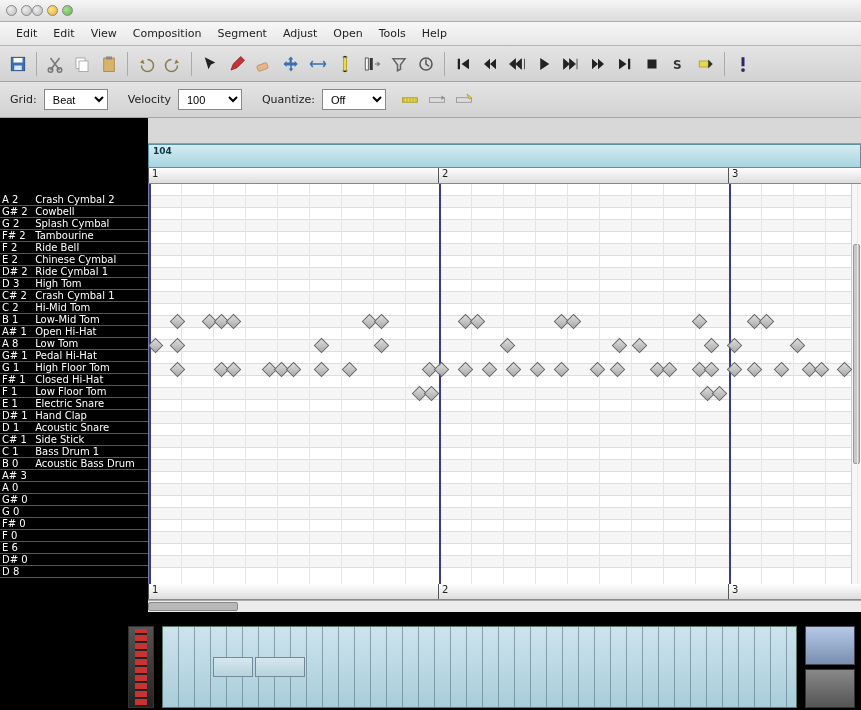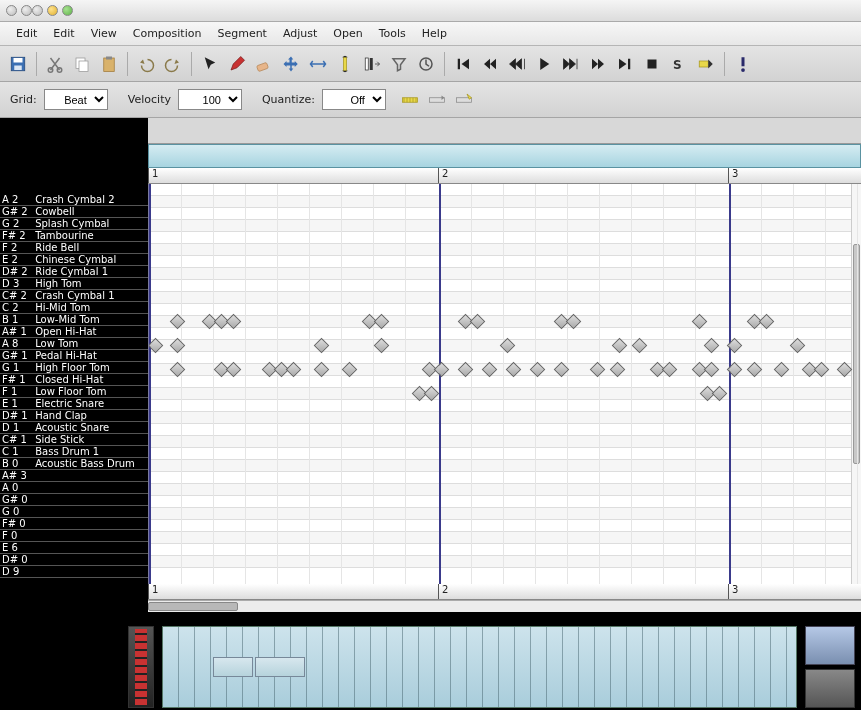--- a/index.html
+++ b/index.html
@@ -13,21 +13,21 @@
 .titlebar .title { flex: 1; text-align: center; font-size: 12px; color: #222; }
 .titlebar .dots.right { }
 .menubar { height: 24px; background: linear-gradient(#f7f7f7, #e7e7e7); border-bottom: 1px solid #b5b5b5; display: flex; align-items: center; padding: 0 8px; color: #222; }
 .menubar .item { padding: 3px 8px; cursor: default; }
 .toolbar, .toolbar2 { background: linear-gradient(#e4e4e4, #d2d2d2); border-bottom: 1px solid #a5a5a5; display: flex; align-items: center; padding: 3px 6px; gap: 3px; height: 36px; }
 .tbtn { width: 24px; height: 24px; border: 1px solid transparent; border-radius: 3px; display: flex; align-items: center; justify-content: center; cursor: default; }
 .tbtn svg { width: 18px; height: 18px; }
 .sep { width: 1px; height: 24px; background: #aaa; margin: 0 3px; }
 .label { font-size: 11px; color: #222; padding: 0 4px; }
 select, input.val { height: 21px; border: 1px solid #888; background: #fff; font-size: 11px; padding: 1px 4px; }
-select { min-width: 64px; text-align: right; }
+select { min-width: 64px; }
 .main { display: flex; height: 494px; background: #000; }
 .leftpanel { width: 148px; background: #000; color: #fff; display: flex; flex-direction: column; }
 .leftpanel .spacer { height: 76px; }
 .leftpanel .row { height: 12px; line-height: 12px; font-size: 10px; border-bottom: 1px solid #555; white-space: nowrap; overflow: hidden; padding-left: 2px; }
 .leftpanel .row .note { display: inline-block; width: 30px; }
 .rightpanel { flex: 1; display: flex; flex-direction: column; position: relative; }
 .rulerpad { height: 26px; background: #d8d8d8; border-bottom: 1px solid #999; }
 .tempostrip { height: 24px; background: linear-gradient(#d5ecf2, #a7d4e0); border: 1px solid #5a92a1; font-size: 9px; color: #0a3a4a; font-weight: bold; padding: 1px 4px; line-height: 11px; }
 .timeruler { height: 16px; background: linear-gradient(#fff,#ddd); border-bottom: 1px solid #888; position: relative; font-size: 10px; }
 .timeruler .tick { position: absolute; top: 0; bottom: 0; border-left: 1px solid #555; padding-left: 3px; color: #222; }
@@ -291,26 +291,27 @@
         <div class="row"><span class="note">C 1</span> Bass Drum 1</div>
         <div class="row"><span class="note">B 0</span> Acoustic Bass Drum</div>
         <div class="row"><span class="note">A# 3</span> </div>
         <div class="row"><span class="note">A 0</span> </div>
         <div class="row"><span class="note">G# 0</span> </div>
         <div class="row"><span class="note">G 0</span> </div>
         <div class="row"><span class="note">F# 0</span> </div>
         <div class="row"><span class="note">F 0</span> </div>
         <div class="row"><span class="note">E 6</span> </div>
         <div class="row"><span class="note">D# 0</span> </div>
-        <div class="row"><span class="note">D 9</span> </div>
+        <div class="row"><span class="note">D 8</span> </div>
       </div>
   </div>
   <div class="rightpanel">
     <div class="rulerpad"></div>
     <div class="tempostrip">
+      <div>104</div>
     </div>
     <div class="timeruler">
       <div class="tick" style="left:0">1</div>
       <div class="tick" style="left:290px">2</div>
       <div class="tick" style="left:580px">3</div>
     </div>
     <div class="grid" id="grid">
       <div class="scrollv">
           <div class="thumb" style="top:60px;height:220px"></div>
         </div>

